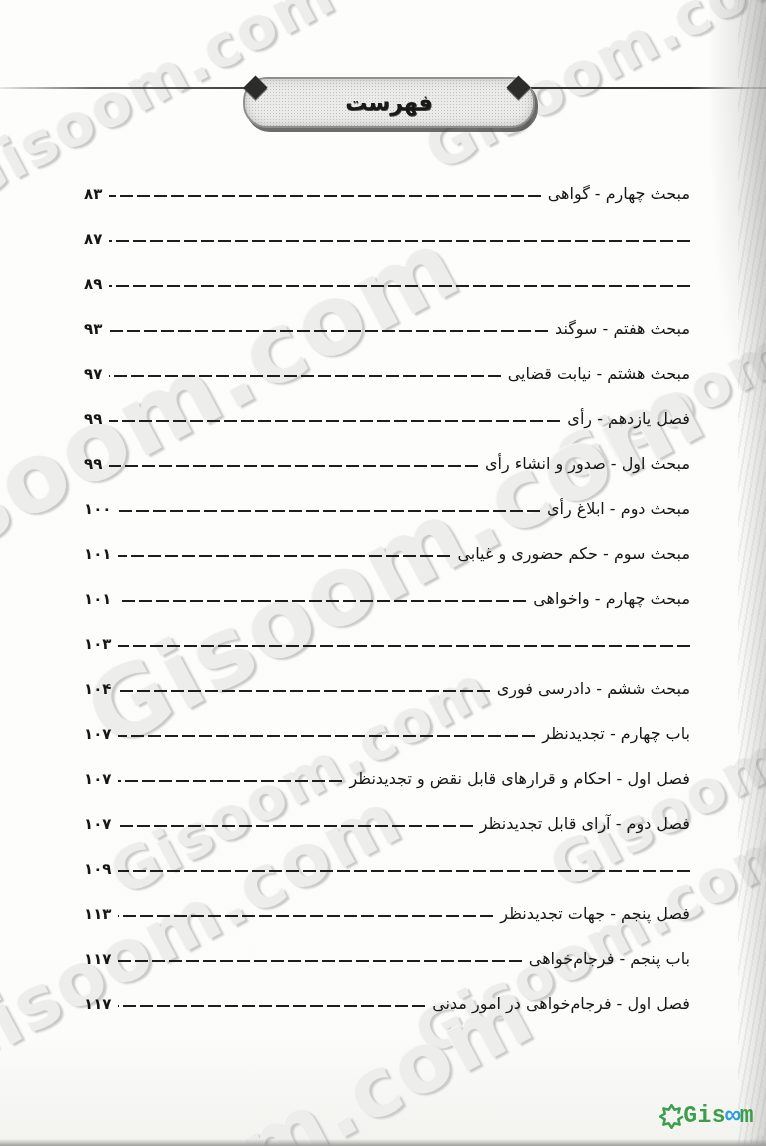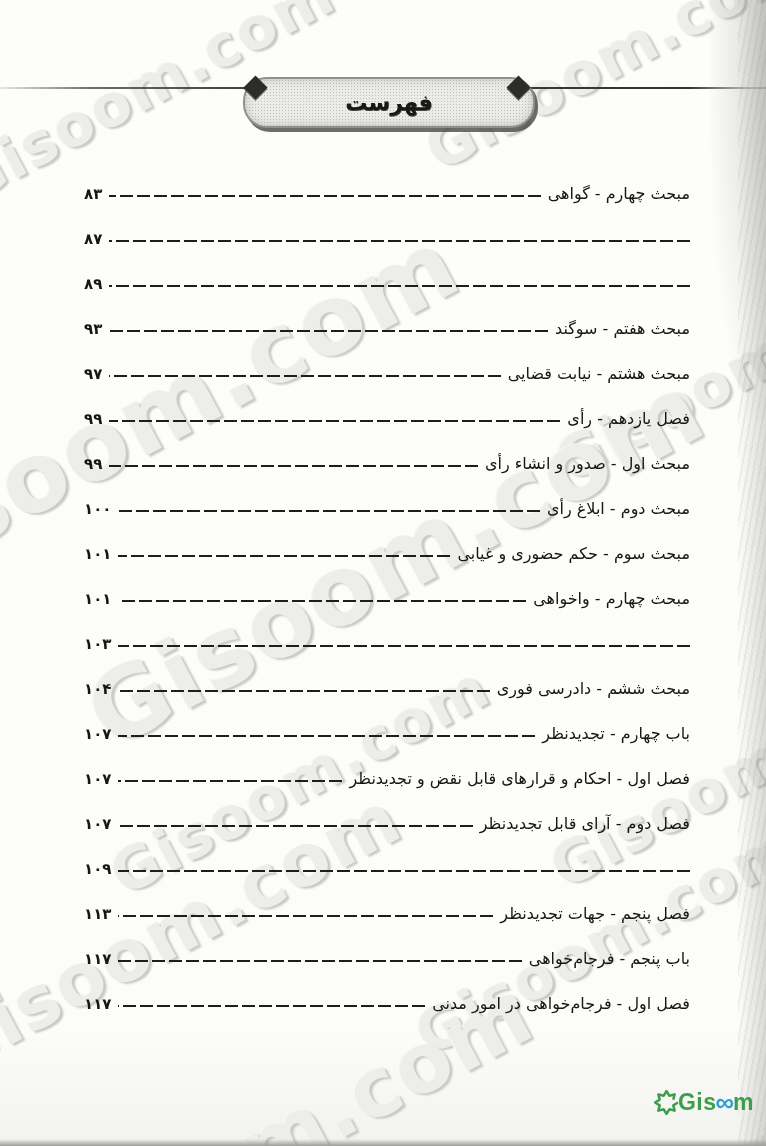--- a/index.html
+++ b/index.html
@@ -97,23 +97,23 @@
     background:repeating-linear-gradient(to left, #1d1d1b 0 13px, rgba(0,0,0,0) 13px 17px);
   }
   .row .p{
     white-space:nowrap;
     font-size:15px;font-weight:bold;color:#161614;
     padding-right:7px;letter-spacing:1px;
   }
 
   
   .logo{
-    position:absolute;right:12px;bottom:28px;z-index:6;
+    position:absolute;right:12px;bottom:15px;z-index:6;
     display:flex;align-items:center;
-    font-family:Liberation Sans, sans-serif;
+    font-family:Liberation Mono, monospace;
     text-align:center;
   }
   .logo .star{width:25px;height:25px;margin-right:-1px;}
   .logo .txt{font-size:23px;font-weight:bold;color:#3c9e4d;letter-spacing:0.5px;}
   .logo .oo{font-size:26px;font-weight:bold;color:#2b9fd8;margin:0 -1px;}
 </style>
 </head>
 <body>
 
 <div class="page">

